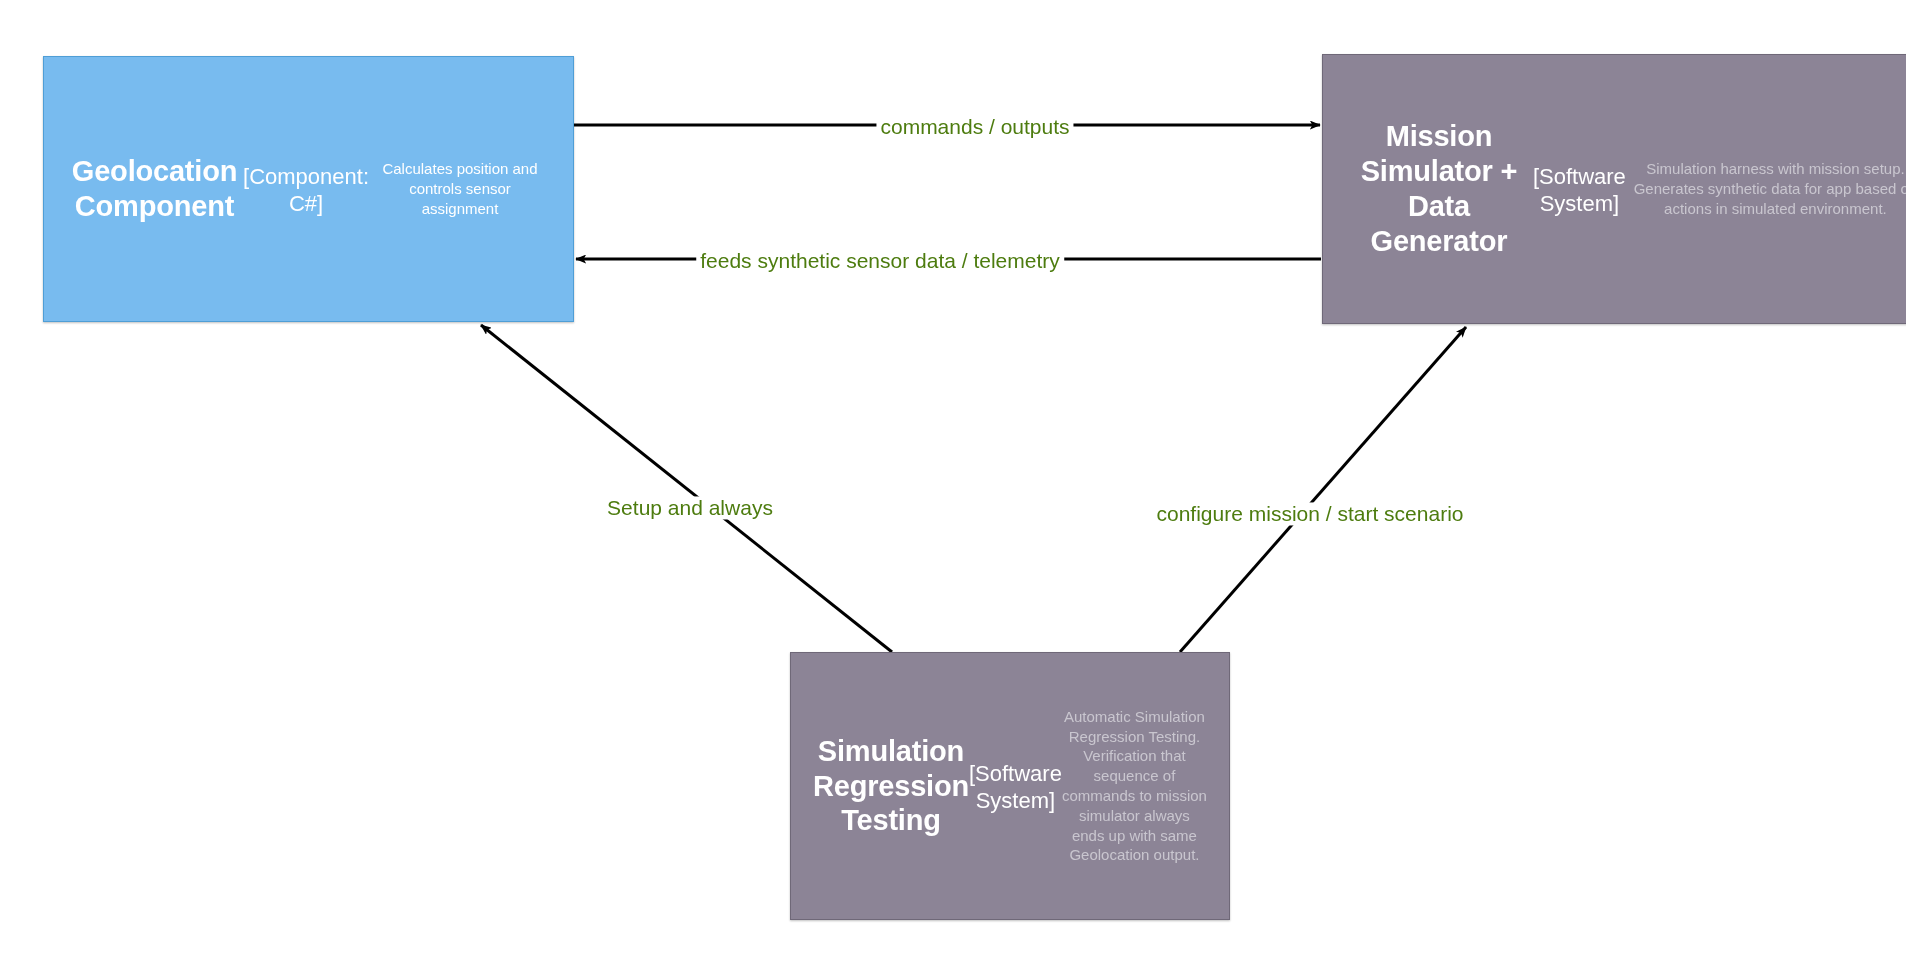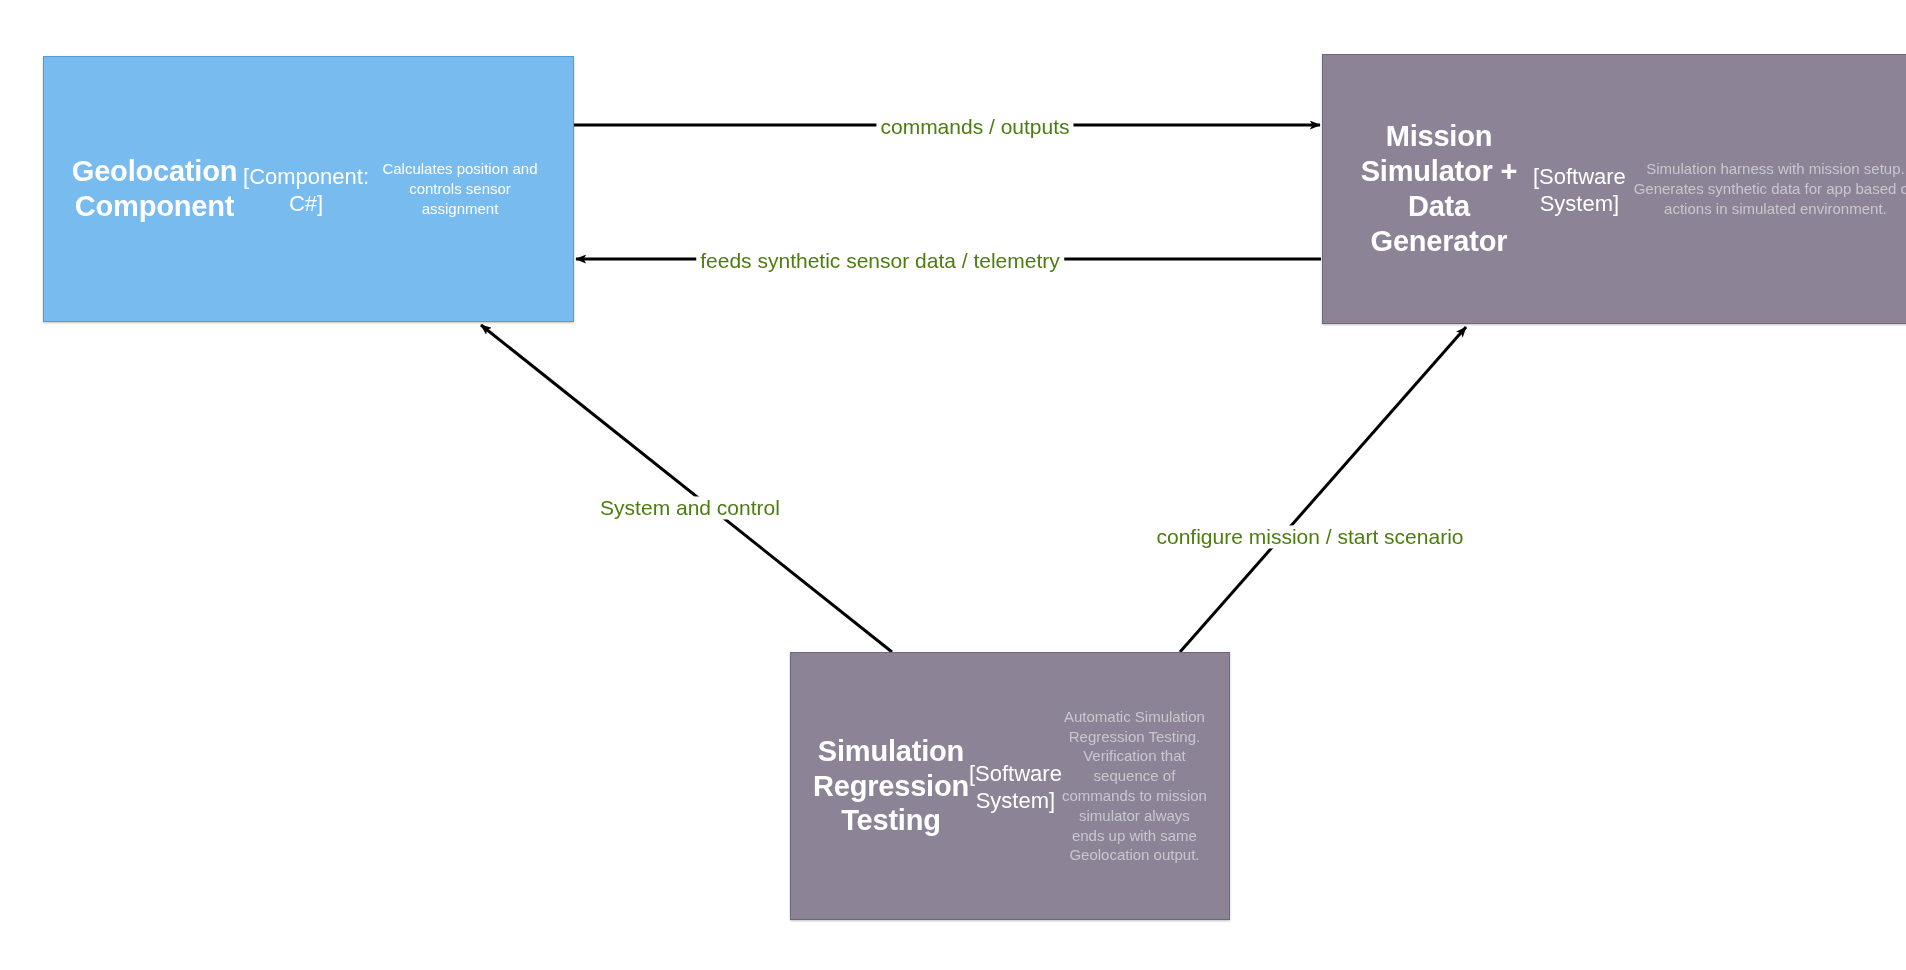--- a/index.html
+++ b/index.html
@@ -86,21 +86,21 @@
   }
   #node-mission-sim {
     left: 1322px; top: 54px;  width: 626px; height: 270px;
   }
   #node-regression {
     left: 790px;  top: 652px; width: 440px; height: 268px;
   }
   #label-commands  { left: 975px;  top: 127px; }
   #label-feeds     { left: 880px;  top: 261px; }
   #label-setup     { left: 690px;  top: 508px; }
-  #label-configure { left: 1310px; top: 514px; margin-top: 23px; }
+  #label-configure { left: 1310px; top: 514px; }
 </style>
 </head>
 <body>
 
 <div id="canvas">
 
   <svg id="edge-layer" viewBox="0 0 1906 970" width="1906" height="970" xmlns="http://www.w3.org/2000/svg">
     <defs>
       <marker id="arrowhead" markerWidth="11" markerHeight="9" refX="10.2" refY="4.5" orient="auto" markerUnits="userSpaceOnUse">
         <path d="M0,0 L11,4.5 L0,9 L2.6,4.5 Z" fill="#000000"></path>
@@ -139,17 +139,17 @@
   <div id="node-regression" class="node purple">
     <div class="node-title">Simulation Regression Testing</div>
     <div class="node-tech">[Software System]</div>
     <div class="node-desc">Automatic Simulation Regression Testing. Verification that sequence of commands to mission simulator always ends up with same Geolocation output.</div>
   </div>
 
   <div id="label-commands" class="edge-label">commands / outputs</div>
 
   <div id="label-feeds" class="edge-label">feeds synthetic sensor data / telemetry</div>
 
-  <div id="label-setup" class="edge-label">System and control</div>
+  <div id="label-setup" class="edge-label">Setup and always</div>
 
   <div id="label-configure" class="edge-label">configure mission / start scenario</div>
 
 </div>
 
 </body></html>

